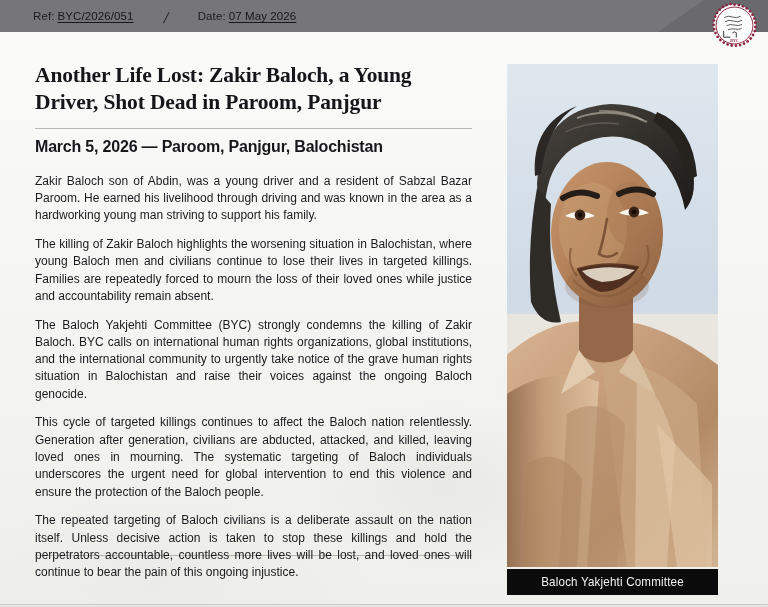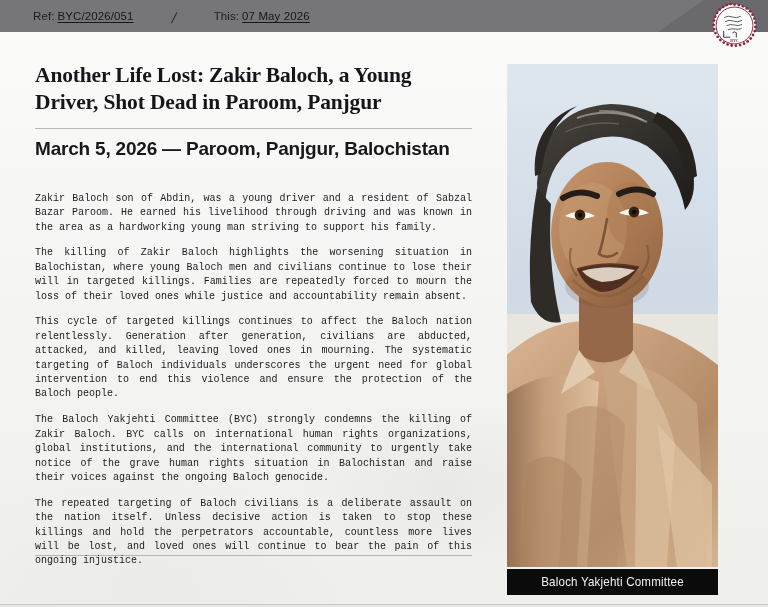--- a/index.html
+++ b/index.html
@@ -40,21 +40,21 @@
     position:absolute; right:0; top:0;
     width:110px; height:32px;
     background:#6a6a6e;
     clip-path:polygon(42% 0, 100% 0, 100% 100%, 0 100%);
   }
   #header-inner {
     position:absolute; left:0; top:0;
     width:768px; height:32px;
     display:flex; align-items:center;
     padding-left:33px;
-    gap:16px;
+    gap:8px;
   }
   .meta-group { display:flex; align-items:baseline; }
   .meta-label {
     font-size:11.5px; color:#1d1d1f;
     letter-spacing:0.1px;
   }
   .meta-value {
     font-size:11.5px; color:#17171a;
     text-decoration:underline;
     text-underline-offset:2px;
@@ -95,29 +95,29 @@
   }
 
   #subtitle-rule {
     border-top:1px solid #b9b9b6;
     margin:0 0 9px 0;
   }
 
   #doc-subtitle {
     font-family:"Liberation Sans", sans-serif;
     font-weight:700;
-    font-size:19px;
+    font-size:16px;
     color:#18181c;
     letter-spacing:-0.2px;
-    margin-bottom:32px;
+    margin-bottom:17px;
   }
 
   .body-para {
-    font-family:Liberation Mono, monospace;
-    font-size:10px;
+    font-family:Liberation Sans, sans-serif;
+    font-size:12px;
     line-height:1.44;
     color:#1b1b1f;
     text-align:justify;
     margin-bottom:11.5px;
   }
   .body-para:last-of-type { margin-bottom:0; }
 
   #footer-rule {
     position:absolute;
     left:35px; top:555px;
@@ -174,21 +174,21 @@
     <div id="header-inner">
 
       <div class="meta-group">
         <span class="meta-label">Ref:</span>
         <span class="meta-value">BYC/2026/051</span>
       </div>
 
       <span id="meta-divider">/</span>
 
       <div class="meta-group">
-        <span class="meta-label">This:</span>
+        <span class="meta-label">Date:</span>
         <span class="meta-value">07 May 2026</span>
       </div>
 
     </div>
   </div>
 
   <svg id="seal" viewBox="0 0 100 100">
     <circle cx="50" cy="50" r="47" fill="#ffffff"></circle>
 
     <g fill="#8B2840">
@@ -240,23 +240,23 @@
 
   <div id="doc-column">
 
     <h1 id="doc-title">Another Life Lost: Zakir Baloch, a Young Driver, Shot Dead in Paroom, Panjgur</h1>
 
     <div id="subtitle-rule"></div>
 
     <h2 id="doc-subtitle">March 5, 2026 — Paroom, Panjgur, Balochistan</h2>
 
     <p class="body-para">Zakir Baloch son of Abdin, was a young driver and a resident of Sabzal Bazar Paroom. He earned his livelihood through driving and was known in the area as a hardworking young man striving to support his family.</p>
-    <p class="body-para">The killing of Zakir Baloch highlights the worsening situation in Balochistan, where young Baloch men and civilians continue to lose their will in targeted killings. Families are repeatedly forced to mourn the loss of their loved ones while justice and accountability remain absent.</p>
+    <p class="body-para">The killing of Zakir Baloch highlights the worsening situation in Balochistan, where young Baloch men and civilians continue to lose their lives in targeted killings. Families are repeatedly forced to mourn the loss of their loved ones while justice and accountability remain absent.</p>
+    <p class="body-para">The Baloch Yakjehti Committee (BYC) strongly condemns the killing of Zakir Baloch. BYC calls on international human rights organizations, global institutions, and the international community to urgently take notice of the grave human rights situation in Balochistan and raise their voices against the ongoing Baloch genocide.</p>
     <p class="body-para">This cycle of targeted killings continues to affect the Baloch nation relentlessly. Generation after generation, civilians are abducted, attacked, and killed, leaving loved ones in mourning. The systematic targeting of Baloch individuals underscores the urgent need for global intervention to end this violence and ensure the protection of the Baloch people.</p>
-    <p class="body-para">The Baloch Yakjehti Committee (BYC) strongly condemns the killing of Zakir Baloch. BYC calls on international human rights organizations, global institutions, and the international community to urgently take notice of the grave human rights situation in Balochistan and raise their voices against the ongoing Baloch genocide.</p>
     <p class="body-para">The repeated targeting of Baloch civilians is a deliberate assault on the nation itself. Unless decisive action is taken to stop these killings and hold the perpetrators accountable, countless more lives will be lost, and loved ones will continue to bear the pain of this ongoing injustice.</p>
 
   </div>
 
   <div id="footer-rule"></div>
 
   <div id="photo-block">
 
     <div id="photo-frame">
       <svg viewBox="0 0 211 503" width="211" height="503" preserveAspectRatio="none">

